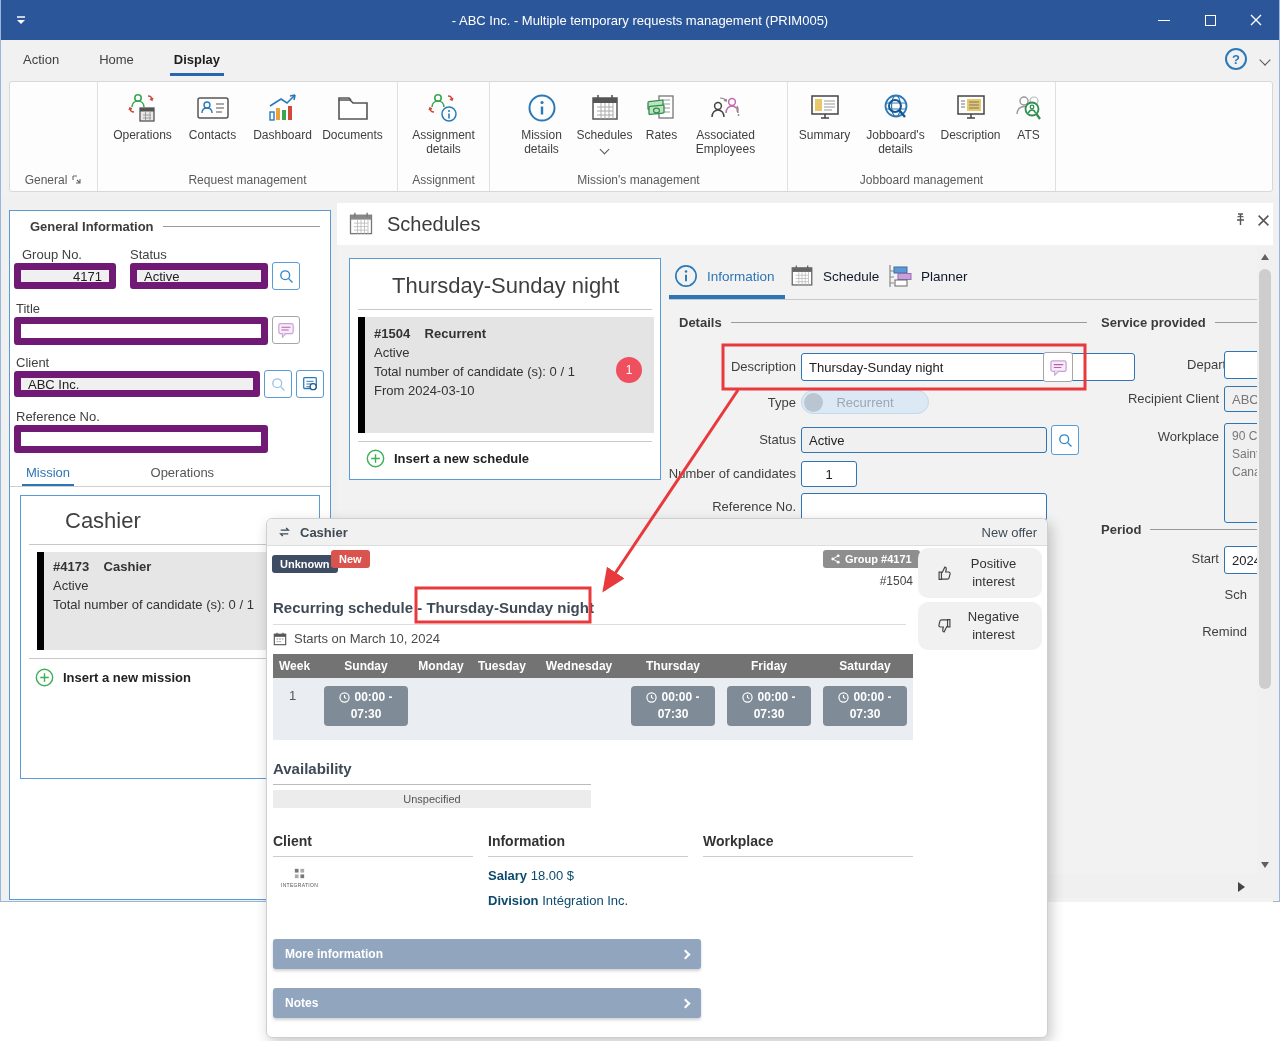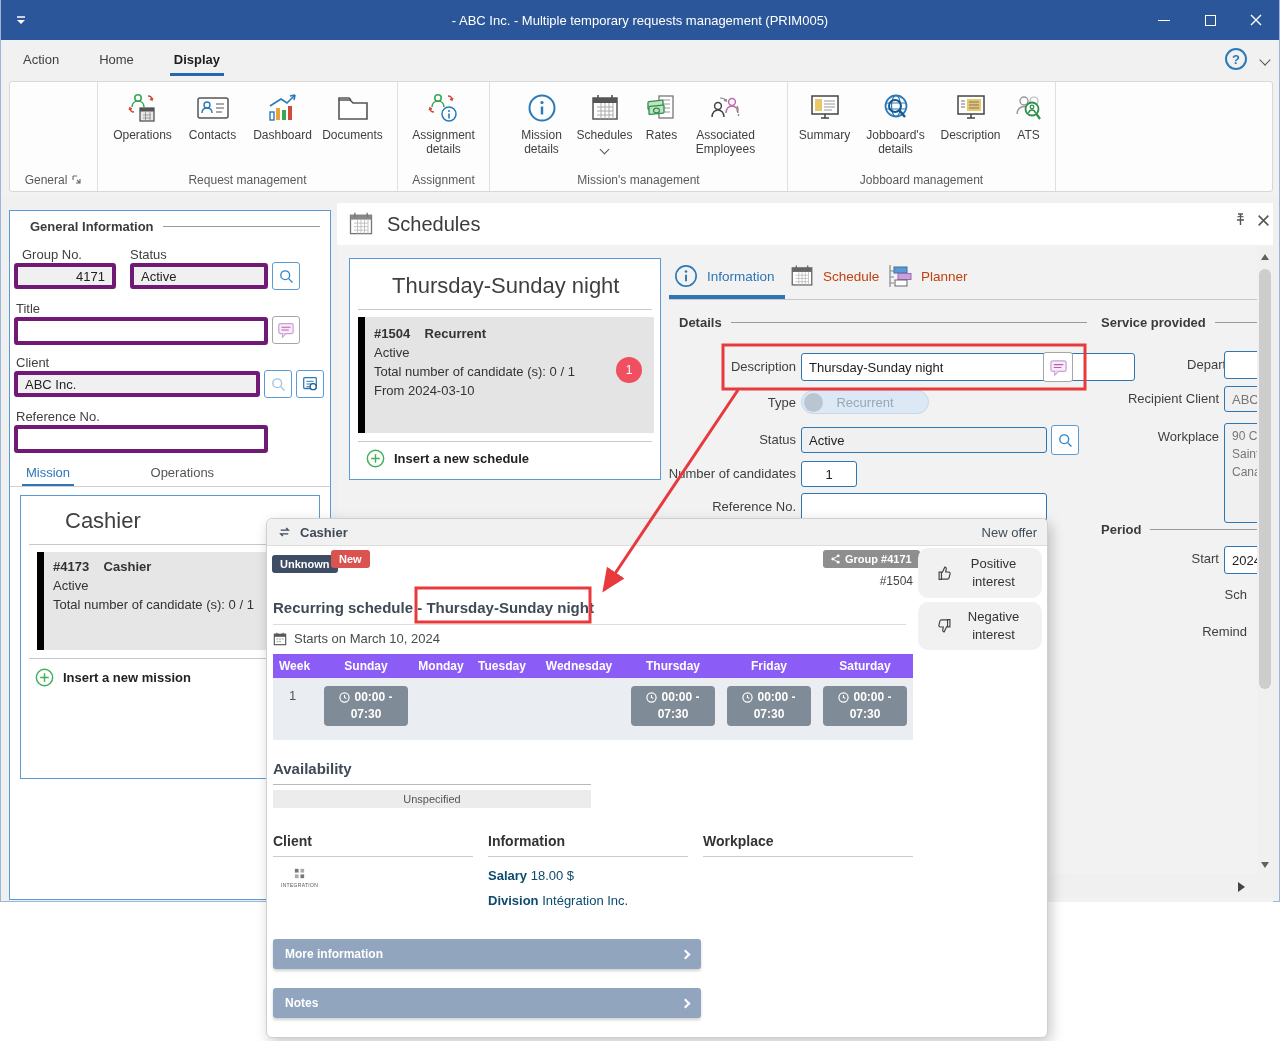--- a/index.html
+++ b/index.html
@@ -31,21 +31,21 @@
   .rgroup { position:relative; height:100%; border-right:1px solid #e0e0e0; display:flex; justify-content:center; gap:4px; padding-top:6px; }
   .rgroup:last-child { border-right:none; }
   .rbtn { width:66px; display:flex; flex-direction:column; align-items:center; padding-top:2px; cursor:default; }
   .rbtn .ricon { height:36px; display:flex; align-items:center; justify-content:center; }
   .rlabel { font-size:12px; color:#3f3f3f; text-align:center; line-height:1.15; margin-top:3px; }
   .chevdn { width:7px; height:7px; border-right:1.4px solid #555; border-bottom:1.4px solid #555; transform:rotate(45deg); margin-top:3px; }
   .rgrouplabel { position:absolute; bottom:4px; left:0; right:0; text-align:center; font-size:12px; color:#5a5a5a; display:flex; justify-content:center; align-items:center; gap:5px; }
 
   
   .flabel { font-size:13px; color:#3f3f3f; }
-  .inputbox { border:4px solid #701a75; border-radius:3px; background:#fff; font-size:13px; color:#222; padding:0 7px; font-family:"Liberation Sans",sans-serif; }
+  .inputbox { border:7px solid #701a75; border-radius:3px; background:#fff; font-size:13px; color:#222; padding:0 7px; font-family:"Liberation Sans",sans-serif; }
   .inputbox.gray { background:#f0f0f0; }
   .inputbox.blue { border:1px solid #2e75b6; }
   .iconbtn { background:#fff; border:1px solid #a6a6a6; border-radius:3px; display:flex; align-items:center; justify-content:center; }
   .iconbtn.blueb { border-color:#5b9bd5; }
   .sectionhead { display:flex; align-items:center; font-size:13px; font-weight:bold; color:#3b3b3b; }
   .sectionhead .line { flex:1; border-top:1px solid #9a9a9a; margin-left:9px; }
 
   
   .panelL { position:absolute; left:8px; top:210px; width:322px; height:690px; background:#fff; border:1px solid #5b9bd5; }
   .subtab { font-size:13px; color:#555; position:relative; padding:0 6px; }
@@ -56,21 +56,21 @@
   .cardhr { border-top:1px solid #c8c8c8; }
   .cardrow { position:absolute; background:#e6e6e6; }
   .blackbar { position:absolute; left:0; top:0; width:7px; height:100%; background:#000; }
   .rowtext { font-size:13px; color:#333; line-height:1.45; }
   .insertrow { display:flex; align-items:center; gap:9px; font-size:13px; font-weight:bold; color:#222; }
 
   
   .schedpanel { position:absolute; left:336px; top:203px; width:936px; height:699px; background:#f2f2f2; overflow:hidden; }
   .schedheader { position:absolute; left:0; top:0; width:100%; height:42px; background:#fff; display:flex; align-items:center; gap:12px; padding-left:10px; }
   .schedtitle { font-size:20px; color:#3b3b3b; }
-  .stab { display:flex; align-items:center; gap:8px; font-size:13.5px; color:#c2410c; }
+  .stab { display:flex; align-items:center; gap:8px; font-size:13.5px; color:#0f172a; }
   .stab.active { color:#2e75b6; }
   .redbadge { position:absolute; width:26px; height:26px; background:#ef4f5f; border-radius:50%; color:#fff; font-size:12px; display:flex; align-items:center; justify-content:center; }
   .formlabel { position:absolute; text-align:right; font-size:13px; color:#3f3f3f; }
   .toggle { position:absolute; width:128px; height:24px; background:#dce9f5; border:1px solid #c3d8ec; border-radius:12px; display:flex; align-items:center; justify-content:center; font-size:13px; color:#9aa7b4; }
   .toggle .knob { position:absolute; left:2px; top:1.5px; width:19px; height:19px; background:#b9c6d2; border-radius:50%; }
   .svcmini { font-size:12px; color:#777; white-space:pre-line; line-height:1.5; }
 
   
   .vsb { position:absolute; right:0; top:44px; width:16px; height:628px; background:#f0f0f0; }
   .vsb .tri-up { position:absolute; left:4px; top:7px; width:0; height:0; border-left:4px solid transparent; border-right:4px solid transparent; border-bottom:6px solid #606060; }
@@ -85,21 +85,21 @@
   .pop-title { font-weight:bold; font-size:13px; }
   .pop-newoffer { margin-left:auto; font-size:13px; }
   .badge { position:absolute; height:18px; border-radius:3px; color:#fff; font-size:11px; font-weight:bold; display:flex; align-items:center; padding:0 8px; gap:5px; }
   .b-navy { background:#3e4d63; }
   .b-red { background:#d9534f; }
   .b-gray { background:#8e8e8e; }
   .interestbtn { position:absolute; left:651px; width:124px; background:#f1f1f1; border-radius:10px; display:flex; align-items:center; justify-content:center; gap:10px; font-size:13px; color:#333; text-align:center; line-height:1.35; padding:6px 8px; }
   .pop-h2 { font-size:15px; font-weight:bold; }
   .pop-hr { border-top:1px solid #ddd; position:absolute; }
   .weektable { position:absolute; left:6px; top:135px; width:640px; }
-  .wt-head { display:grid; grid-template-columns:48px 90px 60px 62px 92px 96px 96px 96px; background:#8b5cf6; color:#fff; font-size:12px; font-weight:bold; height:24px; align-items:center; }
+  .wt-head { display:grid; grid-template-columns:48px 90px 60px 62px 92px 96px 96px 96px; background:#737373; color:#fff; font-size:12px; font-weight:bold; height:24px; align-items:center; }
   .wt-head > div { text-align:center; }
   .wt-head > div:first-child { text-align:left; padding-left:6px; }
   .wt-row { display:grid; grid-template-columns:48px 90px 60px 62px 92px 96px 96px 96px; background:#eaeef2; height:62px; font-size:13px; color:#555; }
   .wt-row > div { display:flex; justify-content:center; }
   .chip { margin-top:8px; width:84px; height:40px; background:#7f8b96; border-radius:4px; color:#fff; font-size:12px; font-weight:bold; display:flex; flex-direction:column; align-items:center; justify-content:center; line-height:1.4; }
   .chip .l1 { display:flex; align-items:center; gap:4px; }
   .avail-bar { position:absolute; background:#ececec; font-size:11px; color:#555; display:flex; align-items:center; justify-content:center; }
   .pop-col-h { font-size:14px; font-weight:bold; color:#333; }
   .pop-text { font-size:13px; color:#0c4a6e; line-height:1.55; }
   .graybar { position:absolute; left:6px; width:428px; height:30px; background:#92a5bf; border-radius:3px; color:#fff; font-size:12px; font-weight:bold; display:flex; align-items:center; padding:0 12px; box-shadow:0 2px 3px rgba(0,0,0,.18); }

